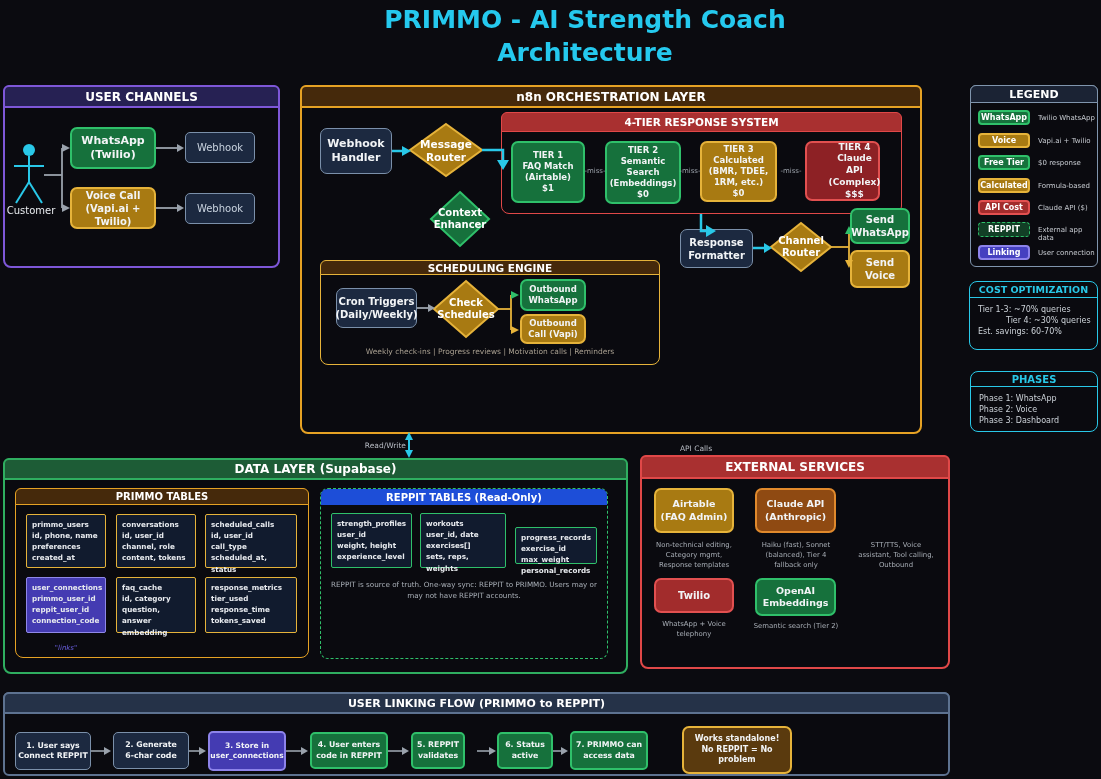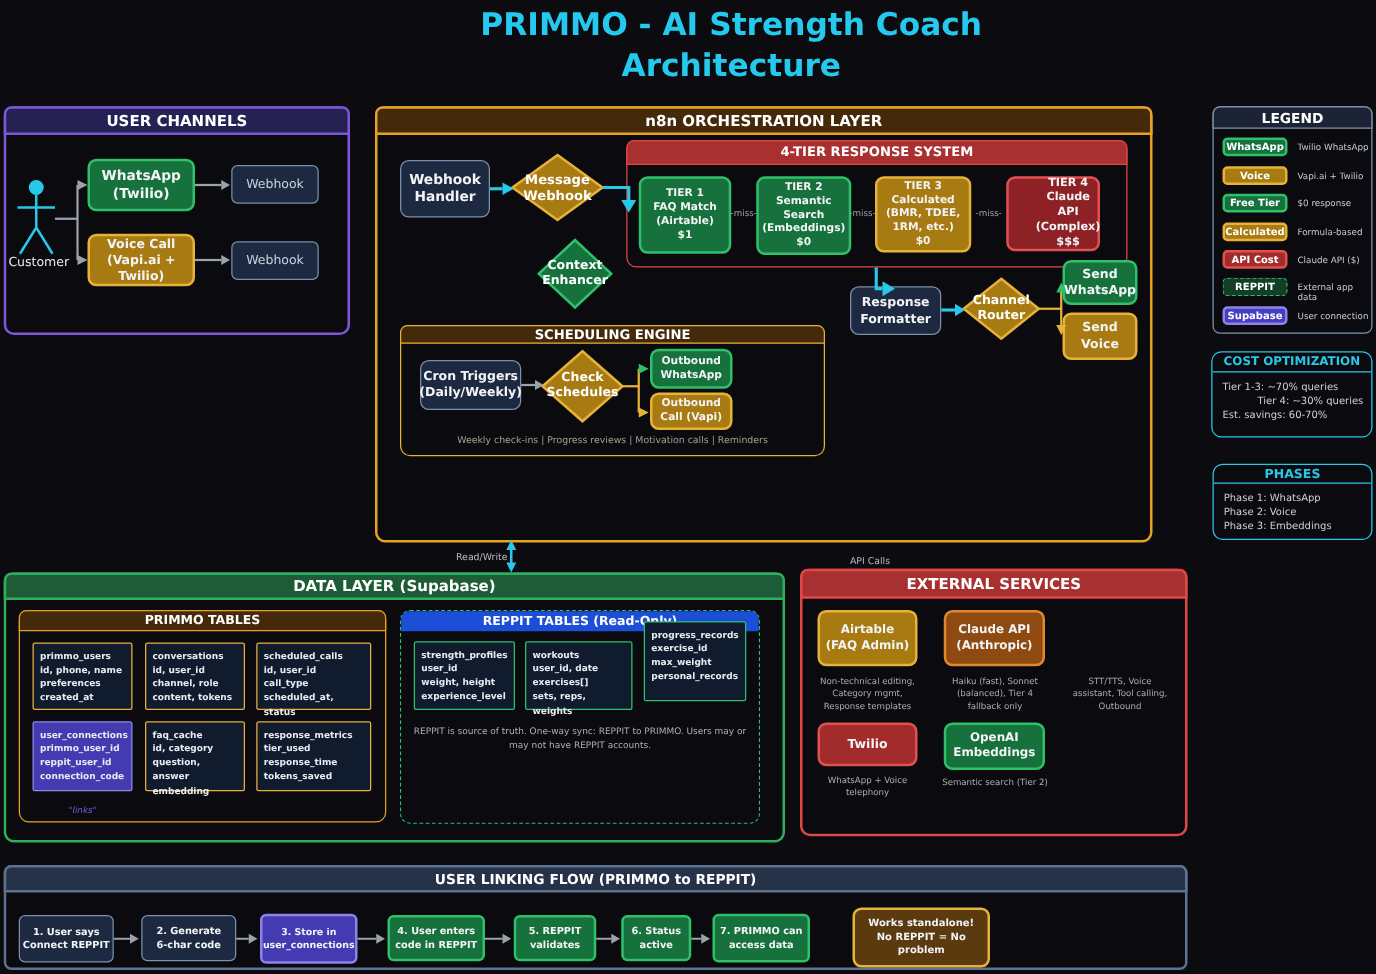--- a/index.html
+++ b/index.html
@@ -84,21 +84,21 @@
 (Twilio)</div>
   <div class="a node ws orangeN" style="left:70px;top:187px;width:86px;height:42px;font-size:10px;">Voice Call
 (Vapi.ai + Twilio)</div>
   <div class="a node slateN dimtext" style="left:185px;top:132px;width:70px;height:31px;font-size:10px;border-radius:5px;">Webhook</div>
   <div class="a node slateN dimtext" style="left:185px;top:193px;width:70px;height:31px;font-size:10px;border-radius:5px;">Webhook</div>
   <div class="a" style="left:4px;top:205px;width:54px;text-align:center;font-size:10px;color:#e8ebef;z-index:3;">Customer</div>
 
   <div class="a node ws slateN" style="left:320px;top:128px;width:72px;height:46px;font-size:11px;">Webhook
 Handler</div>
   <div class="a dlabel ws" style="left:412px;top:136px;width:68px;height:30px;font-size:10.5px;">Message
-Webhook</div>
+Router</div>
   <div class="a dlabel ws" style="left:426px;top:205px;width:68px;height:28px;font-size:10px;">Context
 Enhancer</div>
 
   <div class="a node ws greenN" style="left:511px;top:141px;width:74px;height:62px;font-size:8.5px;">TIER 1
 FAQ Match
 (Airtable)
 $1</div>
   <div class="a node ws greenN" style="left:605px;top:141px;width:76px;height:63px;font-size:8.5px;">TIER 2
 Semantic
 Search
@@ -141,29 +141,29 @@
   <div class="a pill orangeN" style="left:978px;top:133px;width:52px;height:15px;">Voice</div>
   <div class="a" style="left:1038px;top:137px;width:60px;font-size:7px;color:#c8ccd2;z-index:3;">Vapi.ai + Twilio</div>
   <div class="a pill greenN" style="left:978px;top:155px;width:52px;height:15px;">Free Tier</div>
   <div class="a" style="left:1038px;top:159px;width:60px;font-size:7px;color:#c8ccd2;z-index:3;">$0 response</div>
   <div class="a pill orangeN" style="left:978px;top:178px;width:52px;height:15px;">Calculated</div>
   <div class="a" style="left:1038px;top:182px;width:60px;font-size:7px;color:#c8ccd2;z-index:3;">Formula-based</div>
   <div class="a pill" style="left:978px;top:200px;width:52px;height:15px;background:#a22c2c;border:2px solid #e25050;">API Cost</div>
   <div class="a" style="left:1038px;top:204px;width:60px;font-size:7px;color:#c8ccd2;z-index:3;">Claude API ($)</div>
   <div class="a pill" style="left:978px;top:222px;width:52px;height:15px;background:#123f26;border:1.5px dashed #2fc06a;">REPPIT</div>
   <div class="a" style="left:1038px;top:226px;width:60px;font-size:7px;color:#c8ccd2;z-index:3;">External app data</div>
-  <div class="a pill" style="left:978px;top:245px;width:52px;height:15px;background:#4540c0;border:2px solid #8d83ea;">Supabase</div>
+  <div class="a pill" style="left:978px;top:245px;width:52px;height:15px;background:#4540c0;border:2px solid #8d83ea;">Linking</div>
   <div class="a" style="left:1038px;top:249px;width:60px;font-size:7px;color:#c8ccd2;z-index:3;">User connection</div>
 
   <div class="a infoline" style="left:978px;top:304px;width:115px;">Tier 1-3: ~70% queries</div>
   <div class="a infoline" style="left:978px;top:315px;width:115px;margin-left:28px;">Tier 4: ~30% queries</div>
   <div class="a infoline" style="left:978px;top:326px;width:115px;">Est. savings: 60-70%</div>
   <div class="a infoline" style="left:979px;top:393px;width:115px;">Phase 1: WhatsApp</div>
   <div class="a infoline" style="left:979px;top:404px;width:115px;">Phase 2: Voice</div>
-  <div class="a infoline" style="left:979px;top:415px;width:115px;">Phase 3: Embeddings</div>
+  <div class="a infoline" style="left:979px;top:415px;width:115px;">Phase 3: Dashboard</div>
 
   <div class="a cell" style="left:26px;top:514px;width:80px;height:54px;">primmo_users
 id, phone, name
 preferences
 created_at</div>
   <div class="a cell" style="left:116px;top:514px;width:80px;height:54px;">conversations
 id, user_id
 channel, role
 content, tokens</div>
   <div class="a cell" style="left:205px;top:514px;width:92px;height:54px;">scheduled_calls
@@ -185,21 +185,21 @@
   <div class="a" style="left:26px;top:644px;width:80px;text-align:center;font-size:7px;font-style:italic;color:#6a5fe0;z-index:3;">"links"</div>
 
   <div class="a cell gcell" style="left:331px;top:513px;width:81px;height:55px;">strength_profiles
 user_id
 weight, height
 experience_level</div>
   <div class="a cell gcell" style="left:420px;top:513px;width:86px;height:55px;">workouts
 user_id, date
 exercises[]
 sets, reps, weights</div>
-  <div class="a cell gcell" style="left:515px;top:497px;width:82px;height:64px;">progress_records
+  <div class="a cell gcell" style="left:515px;top:527px;width:82px;height:37px;">progress_records
 exercise_id
 max_weight
 personal_records</div>
   <div class="a" style="left:328px;top:580px;width:272px;text-align:center;font-size:7.2px;line-height:1.5;color:#aab0b8;z-index:3;">REPPIT is source of truth. One-way sync: REPPIT to PRIMMO. Users may or may not have REPPIT accounts.</div>
 
   <div class="a node ws orangeN" style="left:654px;top:488px;width:80px;height:45px;font-size:9.5px;">Airtable
 (FAQ Admin)</div>
   <div class="a node ws chocN" style="left:755px;top:488px;width:81px;height:45px;font-size:9.5px;">Claude API
 (Anthropic)</div>
   <div class="a cap ws" style="left:644px;top:540px;width:100px;">Non-technical editing,
@@ -222,21 +222,21 @@
   <div class="a" style="left:668px;top:444px;width:56px;font-size:7.5px;color:#b8bcc4;text-align:center;z-index:3;">API Calls</div>
 
   <div class="a node ws slateN" style="left:15px;top:732px;width:76px;height:38px;font-size:7.8px;border-radius:5px;">1. User says
 Connect REPPIT</div>
   <div class="a node ws slateN" style="left:113px;top:732px;width:76px;height:37px;font-size:7.8px;border-radius:5px;">2. Generate
 6-char code</div>
   <div class="a node ws purpleN" style="left:208px;top:731px;width:78px;height:40px;font-size:7.5px;border-radius:5px;">3. Store in
 user_connections</div>
   <div class="a node ws greenN" style="left:310px;top:732px;width:78px;height:37px;font-size:7.8px;border-radius:5px;">4. User enters
 code in REPPIT</div>
-  <div class="a node ws greenN" style="left:411px;top:732px;width:66px;height:37px;font-size:7.8px;border-radius:5px;">5. REPPIT
+  <div class="a node ws greenN" style="left:411px;top:732px;width:54px;height:37px;font-size:7.8px;border-radius:5px;">5. REPPIT
 validates</div>
   <div class="a node ws greenN" style="left:497px;top:732px;width:56px;height:37px;font-size:7.8px;border-radius:5px;">6. Status
 active</div>
   <div class="a node ws greenN" style="left:570px;top:731px;width:78px;height:39px;font-size:7.8px;border-radius:5px;">7. PRIMMO can
 access data</div>
   <div class="a node ws brownN" style="left:682px;top:726px;width:110px;height:48px;font-size:8px;">Works standalone!
 No REPPIT = No problem</div>
 
   <svg id="shapes" width="1101" height="779" viewBox="0 0 1101 779">
     <g stroke="#29c8e8" stroke-width="2" fill="none">

